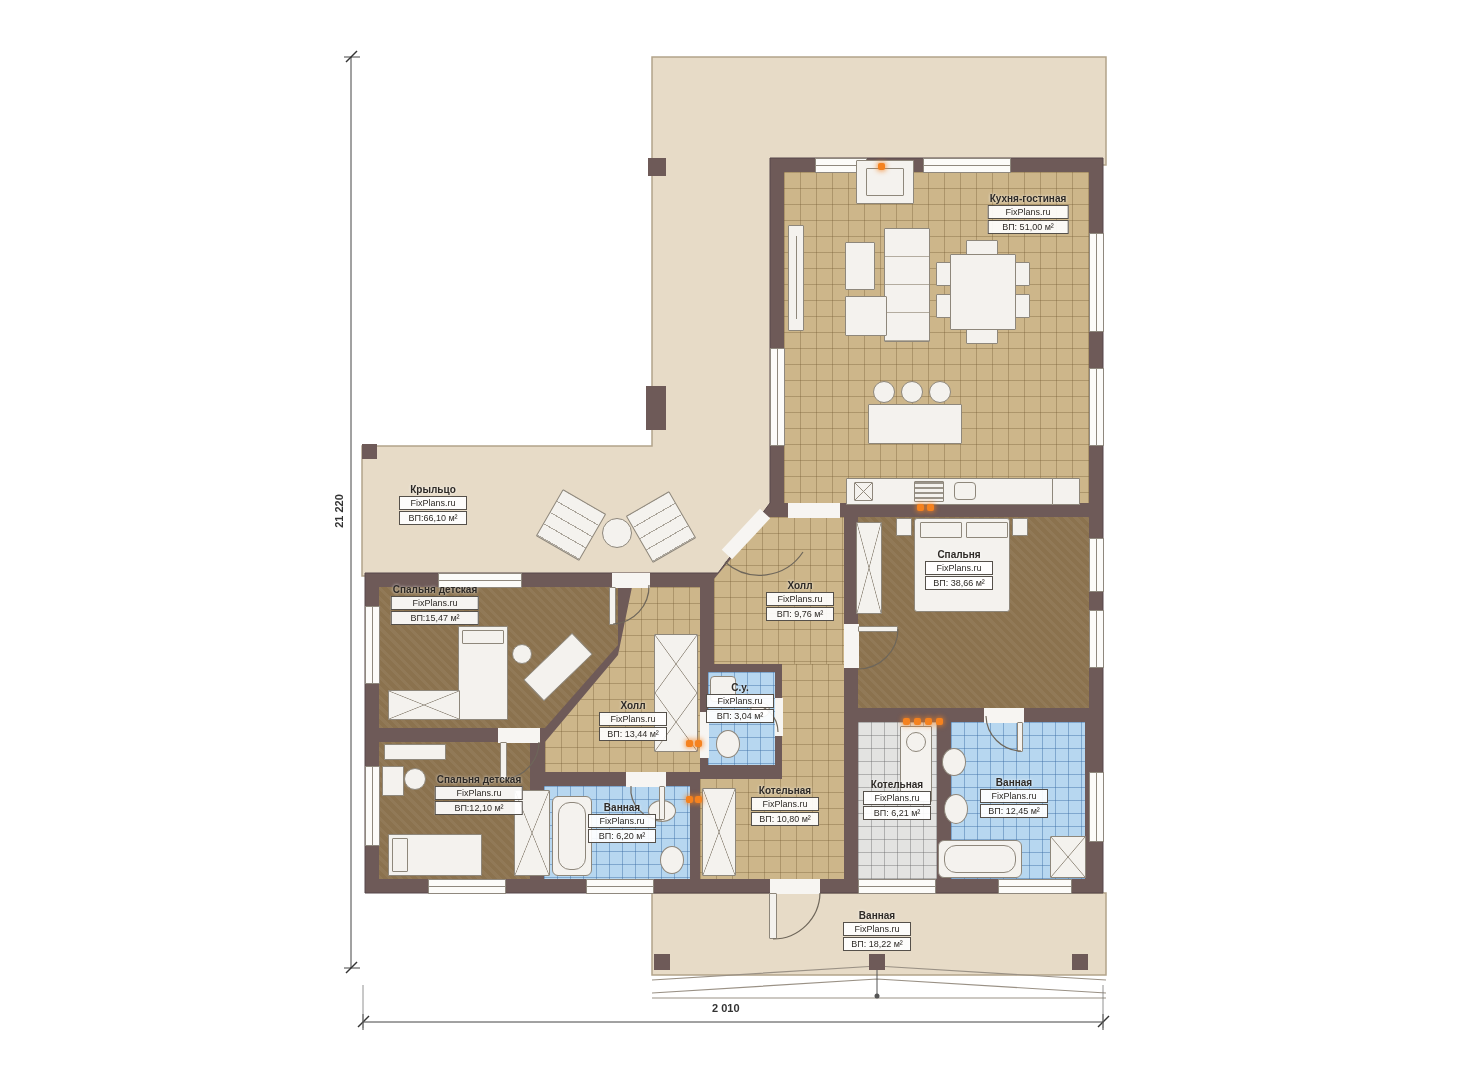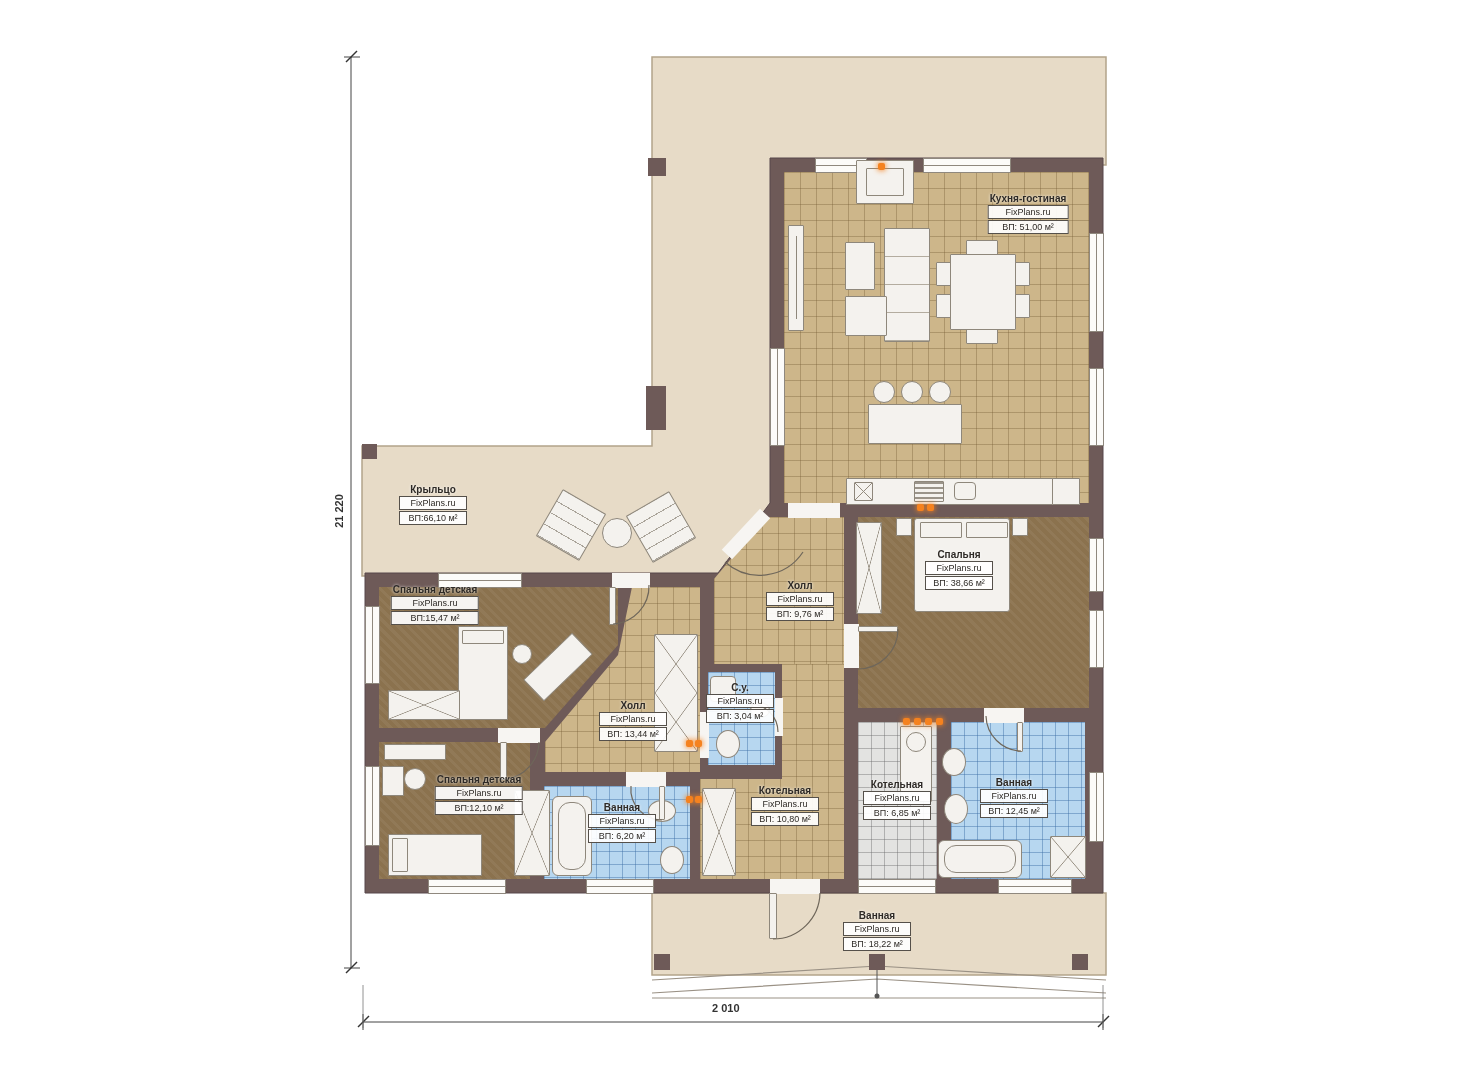--- a/index.html
+++ b/index.html
@@ -266,21 +266,21 @@
     <div class="bx">ВП: 6,20 м²</div>
   </div>
   <div class="rlabel" style="left:785px;top:785px">
     <div class="nm">Котельная</div>
     <div class="bx">FixPlans.ru</div>
     <div class="bx">ВП: 10,80 м²</div>
   </div>
   <div class="rlabel" style="left:897px;top:779px">
     <div class="nm">Котельная</div>
     <div class="bx">FixPlans.ru</div>
-    <div class="bx">ВП: 6,85 м²</div>
+    <div class="bx">ВП: 6,21 м²</div>
   </div>
   <div class="rlabel" style="left:1014px;top:777px">
     <div class="nm">Ванная</div>
     <div class="bx">FixPlans.ru</div>
     <div class="bx">ВП: 12,45 м²</div>
   </div>
   <div class="rlabel" style="left:877px;top:910px">
     <div class="nm">Ванная</div>
     <div class="bx">FixPlans.ru</div>
     <div class="bx">ВП: 18,22 м²</div>

